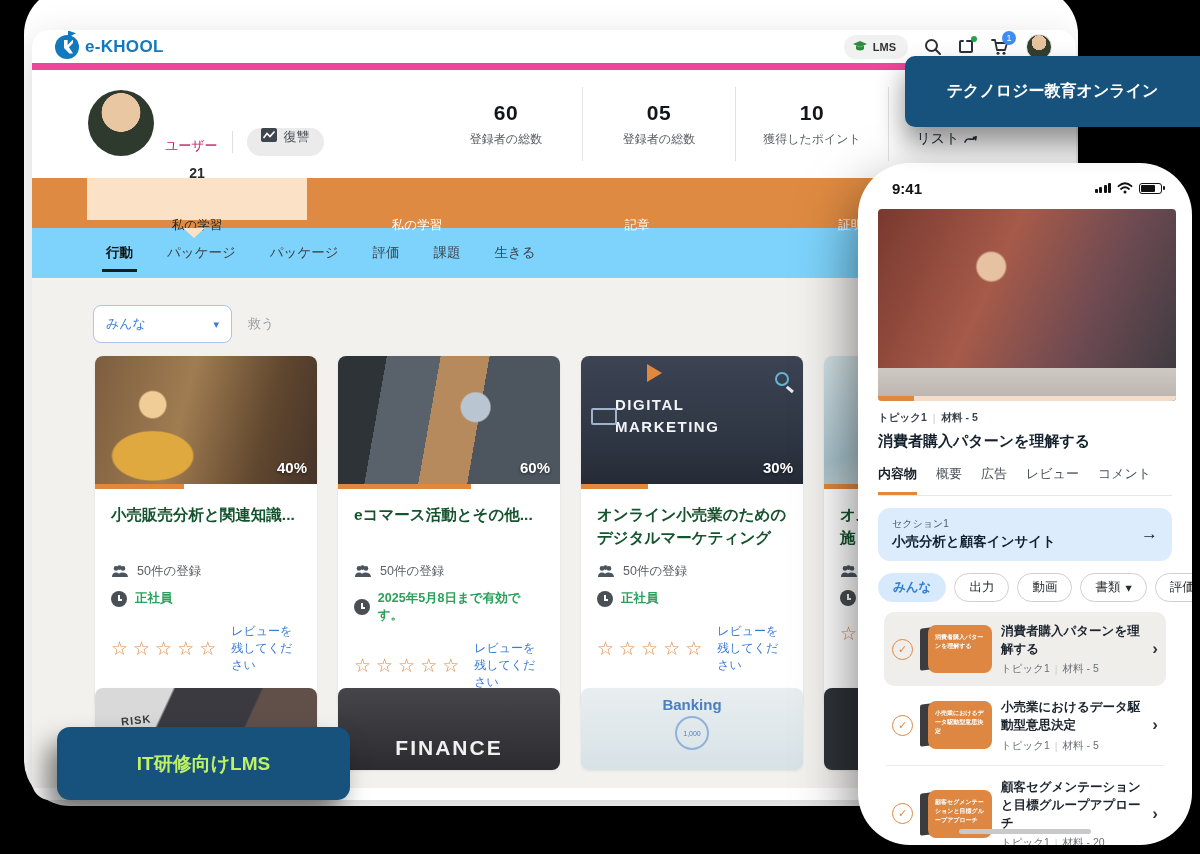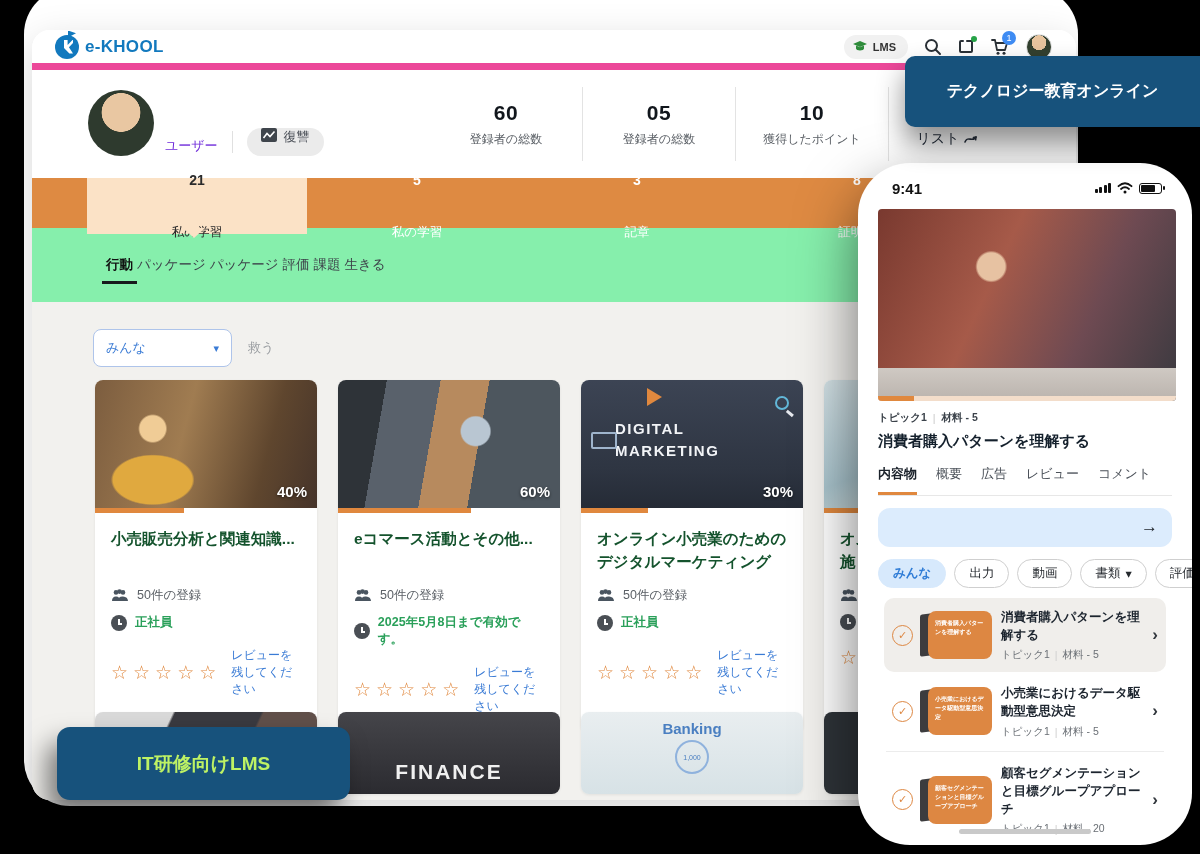--- a/index.html
+++ b/index.html
@@ -36,45 +36,45 @@
                background:radial-gradient(circle at 50% 32%, #e8c49e 0 36%, #33402f 37%);
                border:1px solid #e2e2e2; }
 
   
   .user-section { position:relative; height:108px; background:#fff; }
   .avatar-lg { position:absolute; left:56px; top:20px; width:66px; height:66px; border-radius:50%;
                background:radial-gradient(circle at 50% 34%, #e9c7a2 0 35%, #2e3a2e 36%),
                           linear-gradient(#dfe5e2,#c9d2cc); }
   .greeting { position:absolute; left:133px; top:22px; font-size:20px; font-weight:bold; color:#1c2530; }
   .user-sub { position:absolute; left:133px; top:58px; display:flex; align-items:center; gap:14px; }
-  .role { font-size:13px; color:#6d28d9;margin-top:8px; }
+  .role { font-size:13px; color:#be185d;margin-top:8px; }
   .vline-sm { width:1px; height:22px; background:#e0e0e0; }
   .review-pill { display:flex; align-items:flex-start; gap:7px; background:#ebebeb; border-radius:15px;
                  height:28px; padding:0 14px; font-size:13px; color:#4a4f57; }
   .stats { position:absolute; left:398px; top:16px; display:flex; align-items:center; height:76px; }
   .stat-col { width:152px; text-align:center; }
   .stat-value { font-size:21px; font-weight:bold; color:#11161c; letter-spacing:.5px; }
   .stat-label { font-size:12px; color:#5c6167; margin-top:6px; }
   .vline { width:1px; height:74px; background:#e3e3e3; }
   .list-link { width:118px; text-align:center; font-size:14px; color:#2a3340; display:flex;
                align-items:center; justify-content:center; gap:5px; margin-top:30px; }
 
   
   .tabbar { position:relative; height:50px; background:#de8a42; display:flex; }
-  .tseg { position:absolute; top:0; width:220px; height:56px; display:flex; flex-direction:column;
+  .tseg { position:absolute; top:0; width:220px; height:42px; display:flex; flex-direction:column;
           align-items:center; justify-content:center; color:#fff;gap:36px; }
   .tseg .cnt { font-size:14px; font-weight:bold; line-height:15px; }
   .tseg .lbl { font-size:12.5px; line-height:16px; }
   .tseg.active { background:#fbe2c6; color:#2b2b2b; }
   .pointer { position:absolute; left:151px; top:198px; width:0; height:0; z-index:3;
              border-left:11px solid transparent; border-right:11px solid transparent;
              border-top:10px solid #fbe2c6; }
 
   
-  .subtabs { height:74px; background:#86efac; display:flex; align-items:center; padding:0 0 0 72px; }
+  .subtabs { height:50px; background:#7dd3fc; display:flex; align-items:center; gap:30px; padding:0 0 0 72px; }
   .stab { font-size:13.5px; color:#3d434a; padding:14px 2px; position:relative; }
   .stab.active { font-weight:bold; color:#111; }
   .stab.active::after { content:""; position:absolute; left:-2px; right:-2px; bottom:4px; height:3px; background:#17191c; }
 
   
   .content { position:relative; height:510px; background:#f2f1ee; }
   .filter-row { position:absolute; left:61px; top:27px; right:24px; display:flex; align-items:center; }
   .select { width:139px; height:38px; border:1px solid #aec4ea; border-radius:8px; background:#fff;
             display:flex; align-items:center; padding:0 12px; font-size:13px; color:#3a7bd5; }
   .select .sel-caret { margin-left:auto; color:#3a7bd5; font-size:11px; }
@@ -510,20 +510,24 @@
 
     <div class="ptabs">
       <span class="ptab active">内容物</span>
       <span class="ptab">概要</span>
       <span class="ptab">広告</span>
       <span class="ptab">レビュー</span>
       <span class="ptab">コメント</span>
     </div>
 
     <div class="section-card">
+      <div>
+        <div class="sc-label">セクション1</div>
+        <div class="sc-title">小売分析と顧客インサイト</div>
+      </div>
       <span class="sc-arrow">→</span>
     </div>
 
     <div class="chips">
       <span class="chip active">みんな</span>
       <span class="chip">出力</span>
       <span class="chip">動画</span>
       <span class="chip">
           <span>書類</span>
           <span>▾</span>

